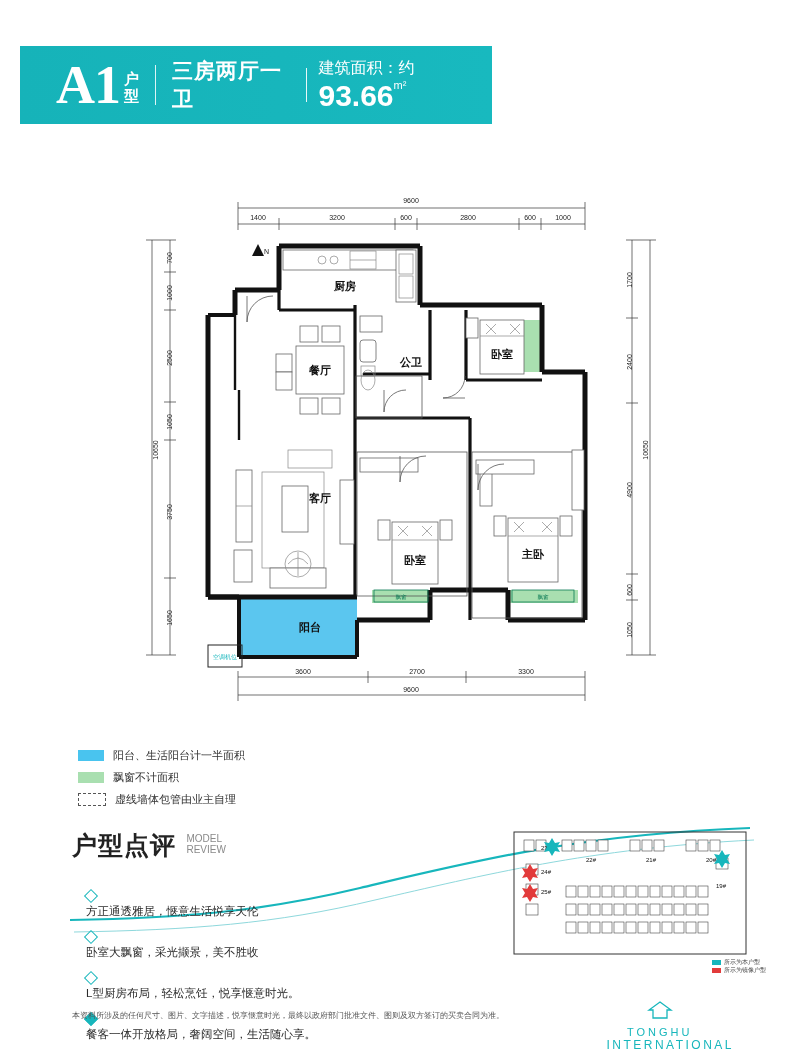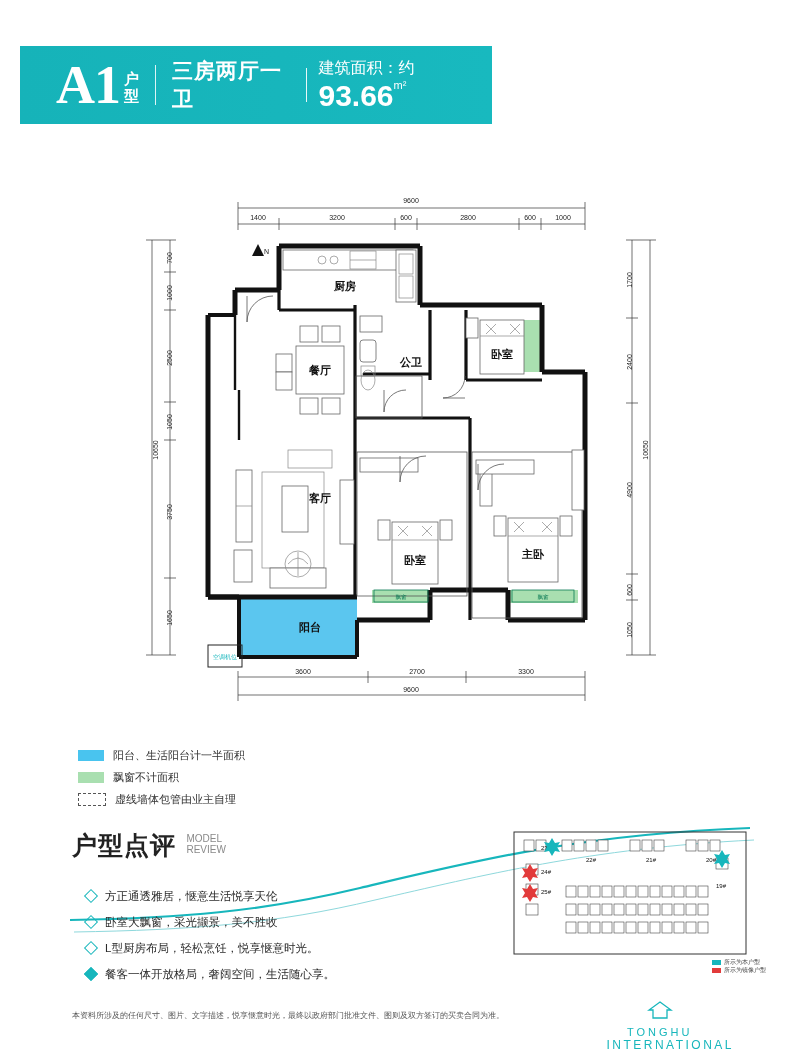--- a/index.html
+++ b/index.html
@@ -30,21 +30,21 @@
   .sw.blue{background:#49c4ef;}
   .sw.green{background:#a9dfb0;}
   .sw.dash{background:#fff;border:1px dashed #555;}
 
   
   .review-title{position:absolute;left:72px;top:818px;margin-top:11px;}
   .rt-cn{font-size:25px;font-weight:bold;color:#222;letter-spacing:1px;display:inline-block;}
   .rt-en{display:inline-block;vertical-align:top;margin-left:6px;font-size:10px;color:#8a8a8a;line-height:11px;margin-top:4px;}
   .wave{position:absolute;left:60px;top:800px;width:700px;height:150px;}
   .bullets{position:absolute;left:86px;top:886px;font-size:11.5px;color:#2b2b2b;line-height:21px;}
-  .bullets .b{display:flex;align-items:flex-start;margin-bottom:5px;}
+  .bullets .b{display:flex;align-items:flex-start;margin-bottom:5px;flex-direction:column;}
   .dia{width:8px;height:8px;border:1px solid #17b6bc;transform:rotate(45deg);margin:5px 9px 0 0;flex:none;}
   .dia.solid{background:#17b6bc;border-color:#17b6bc;}
 
   
   .sitemap{position:absolute;left:510px;top:828px;width:240px;height:130px;}
   .site-legend{position:absolute;left:712px;top:958px;font-size:6px;color:#444;line-height:8px;}
   .site-legend .r{display:flex;align-items:center;}
   .site-legend .c{width:9px;height:5px;margin-right:3px;}
 
   

